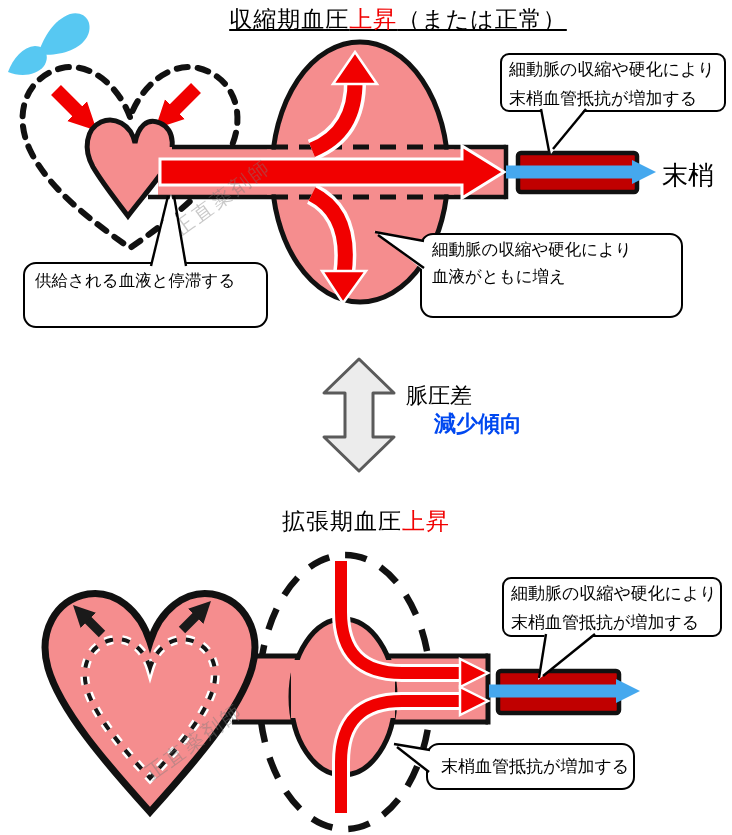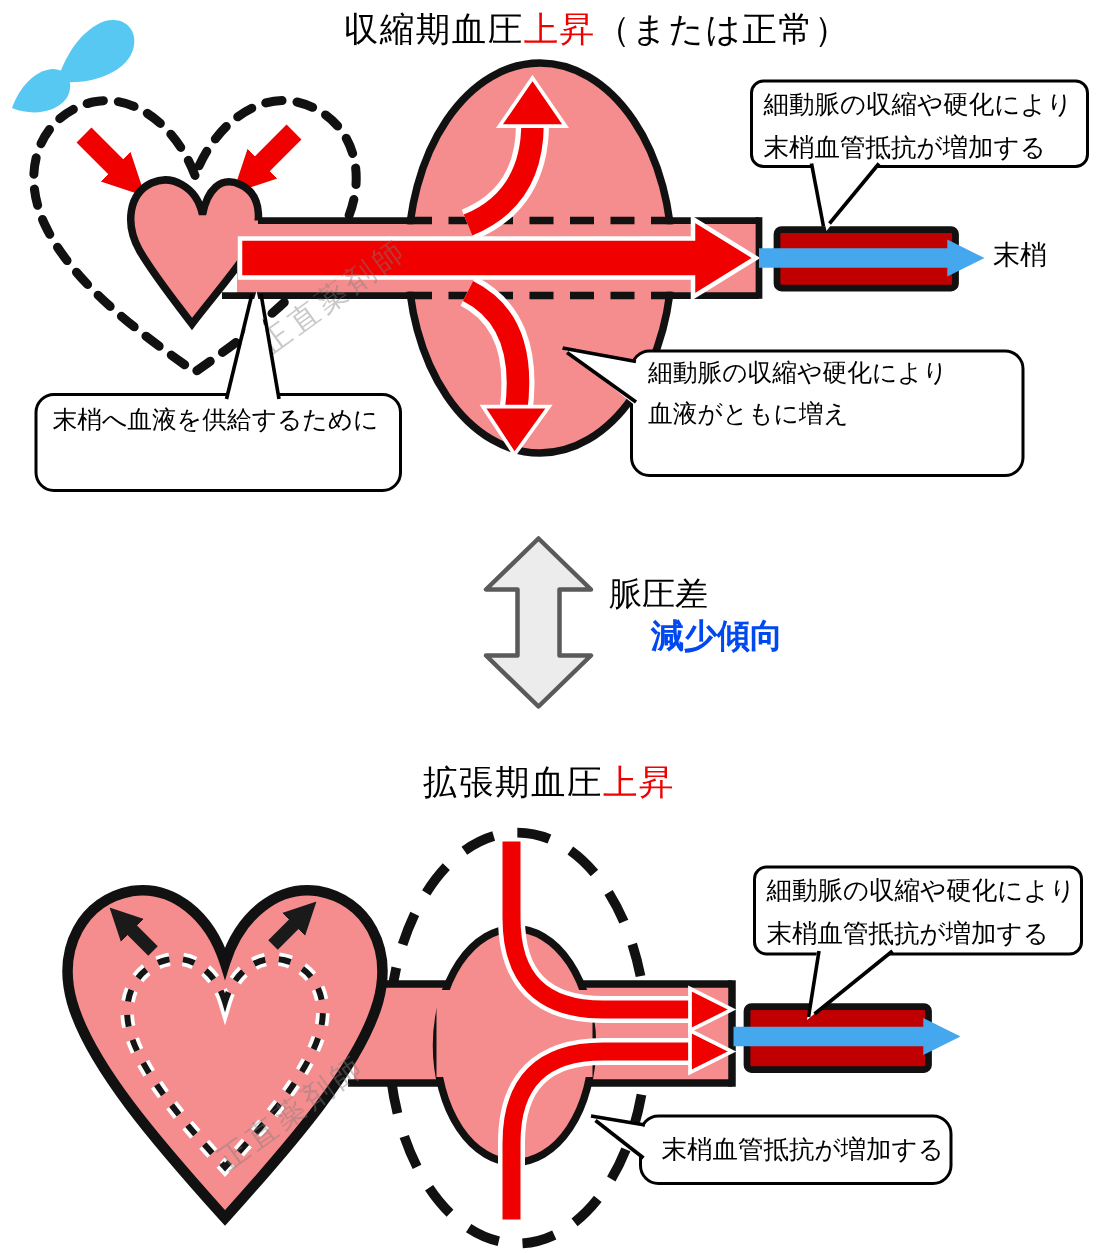--- a/index.html
+++ b/index.html
@@ -111,38 +111,38 @@
       <polygon points="460,687 460,715 488,701" fill="#F10000" stroke="#fff" stroke-width="2.5"></polygon>
     </g>
 
     <rect x="498" y="671" width="121" height="42" rx="3" fill="#C00000" stroke="#111" stroke-width="4.5"></rect>
     <line x1="489" y1="691" x2="618" y2="691" stroke="#45A8EE" stroke-width="13" marker-end="url(#mb)"></line>
   </svg>
 
   <div class="watermark" style="left:176px;top:218px;">正直薬剤師</div>
   <div class="watermark" style="left:148px;top:762px;">正直薬剤師</div>
 
-  <div class="abs title" style="left:64px;top:4px;width:668px;">
+  <div class="abs title" style="left:64px;top:4px;width:668px;text-decoration:underline;">
     <span>収縮期血圧</span><span class="red">上昇</span><span>（または正常）</span>
   </div>
 
   <div class="callout box" style="left:500px;top:53px;width:226px;height:59px;">
     <div>細動脈の収縮や硬化により</div>
     <div>末梢血管抵抗が増加する</div>
   </div>
 
-  <div class="lbl" style="left:662px;top:158px;font-size:18px;text-align:center;">末梢</div>
+  <div class="lbl" style="left:662px;top:158px;font-size:26px;text-align:center;">末梢</div>
 
   <div class="callout bubble" style="left:420px;top:233px;width:263px;height:85px;font-size:16.5px;line-height:27px;padding:1px 10px;">
     <div>細動脈の収縮や硬化により</div>
     <div>血液がともに増え</div>
   </div>
 
   <div class="callout bubble" style="left:23px;top:262px;width:245px;height:66px;font-size:16.5px;line-height:29px;padding:2px 10px;">
-    <div>末梢へ血液を供給するために</div>
+    <div>供給される血液と停滞する</div>
   </div>
 
   <div class="lbl" style="left:406px;top:381px;font-size:22px;">脈圧差</div>
   <div class="lbl blue-bold" style="left:394px;top:409px;font-size:22px;">減少傾向</div>
 
   <div class="abs title" style="left:0;top:506px;width:732px;">
     <span>拡張期血圧</span><span class="red">上昇</span>
   </div>
 
   <div class="callout box" style="left:502px;top:577px;width:220px;height:60px;">

